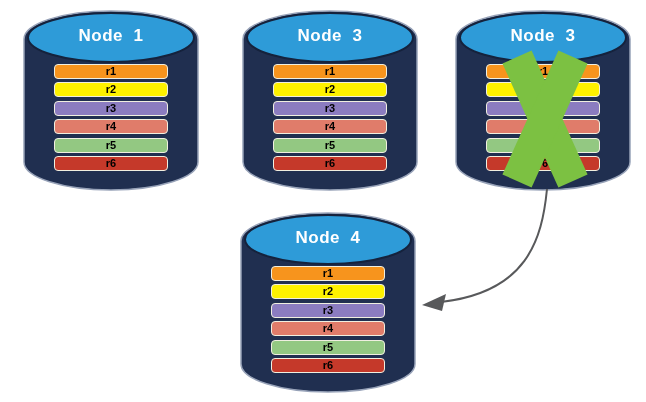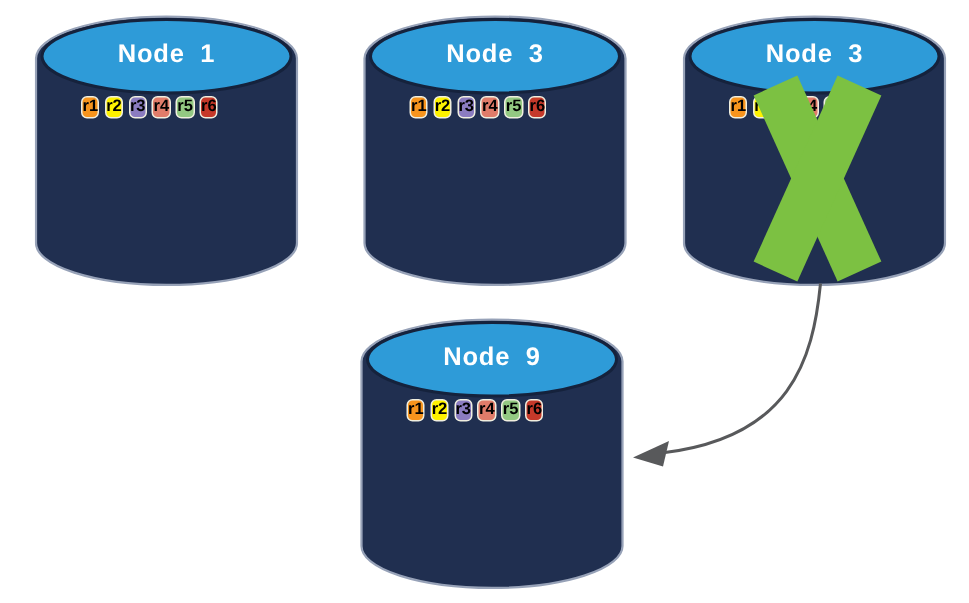--- a/index.html
+++ b/index.html
@@ -41,20 +41,21 @@
     font-weight: bold;
     white-space: pre;
     letter-spacing: 0.5px;
   }
   .rows {
     position: absolute;
     left: 31px;
     right: 31px;
     top: 54px;
     display: flex;
+    flex-direction: column;
     gap: 3.4px;
   }
   .row {
     height: 15px;
     box-sizing: border-box;
     border-radius: 4px;
     border: 1px solid #f0efe0;
     text-align: center;
     font-size: 11px;
     font-weight: bold;
@@ -132,21 +133,21 @@
       <line x1="20" y1="7" x2="76" y2="131" stroke-width="32" stroke-linecap="butt" style="stroke: rgb(124, 193, 66);"></line>
       <line x1="76" y1="7" x2="20" y2="131" stroke-width="32" stroke-linecap="butt" style="stroke: rgb(124, 193, 66);"></line>
     </svg>
   </div>
 
   <div class="node node--4">
     <svg class="cyl" viewBox="0 0 176 181">
       <path d="M1,29 L1,152 A87,28 0 0 0 175,152 L175,29 A87,28 0 0 0 1,29 Z" stroke-width="1.5" style="fill: rgb(32, 47, 80); stroke: rgb(151, 162, 184);"></path>
       <ellipse cx="88" cy="27.5" rx="83" ry="24.5" stroke-width="2" style="fill: rgb(46, 155, 216); stroke: rgb(21, 34, 60);"></ellipse>
     </svg>
-    <div class="node-title">Node  9</div>
+    <div class="node-title">Node  4</div>
     <div class="rows">
       <div class="row" style="background-color: rgb(247, 148, 29);">r1</div>
       <div class="row" style="background-color: rgb(254, 242, 0);">r2</div>
       <div class="row" style="background-color: rgb(139, 124, 192);">r3</div>
       <div class="row" style="background-color: rgb(224, 124, 106);">r4</div>
       <div class="row" style="background-color: rgb(147, 200, 130);">r5</div>
       <div class="row" style="background-color: rgb(197, 57, 42);">r6</div>
     </div>
   </div>
 

